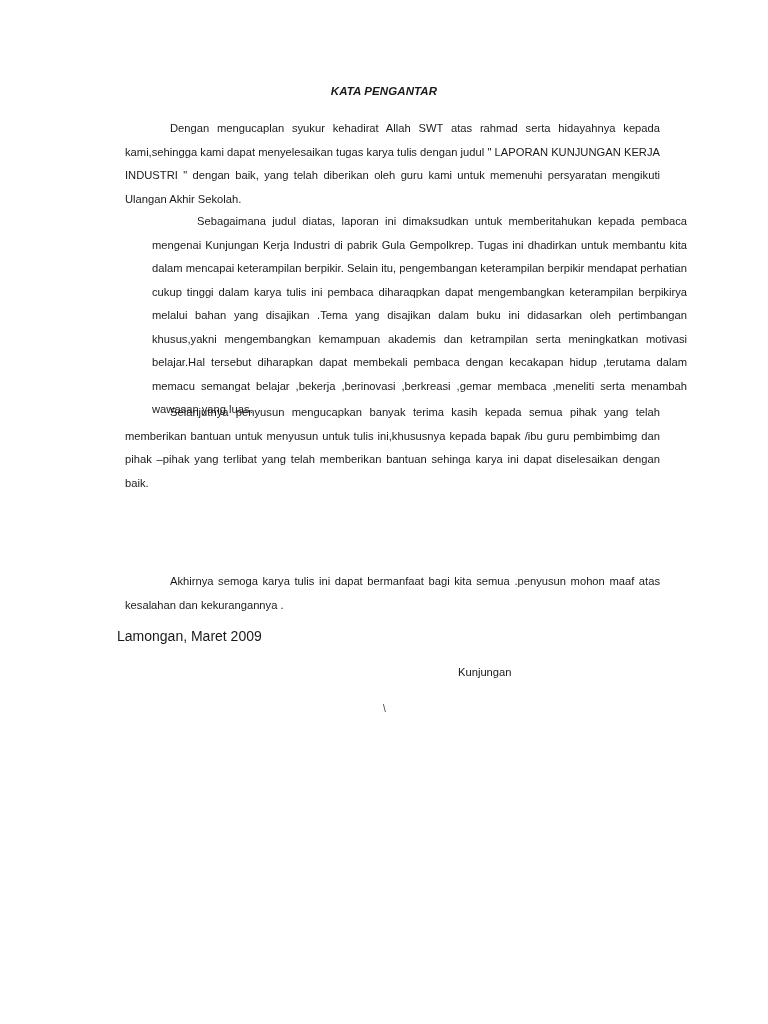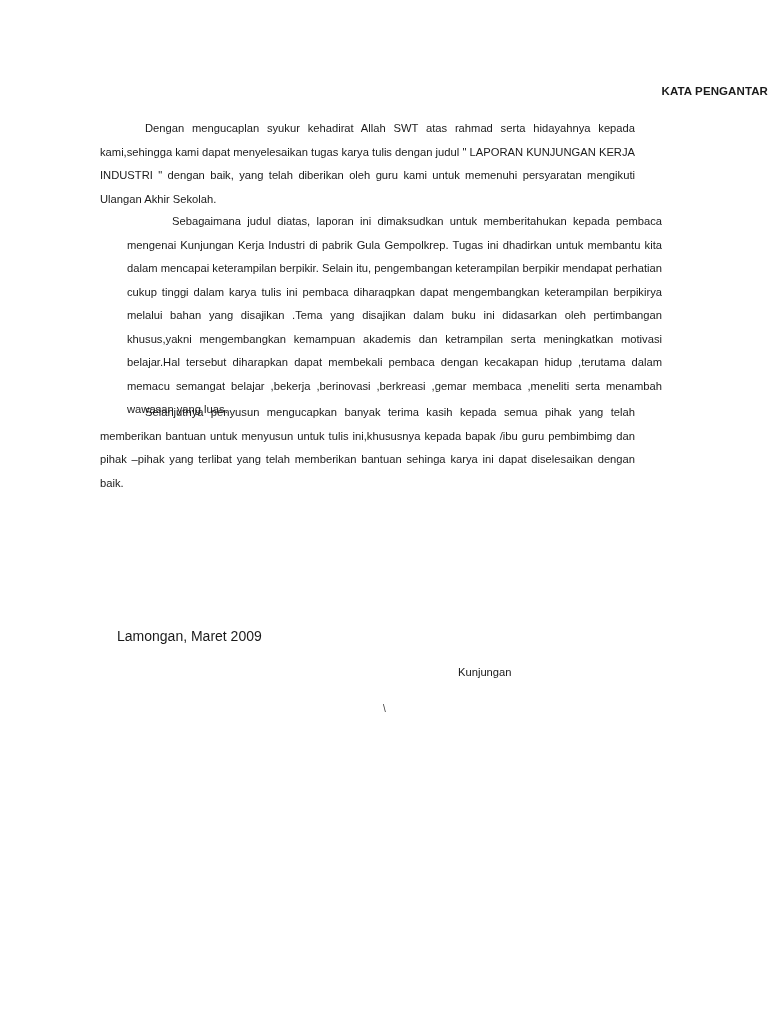--- a/index.html
+++ b/index.html
@@ -20,28 +20,29 @@
     left: 0; top: 0;
     width: 768px;
     height: 1024px;
     background: #ffffff;
   }
   .title {
     position: absolute;
     top: 85px;
     left: 0;
     width: 768px;
-    text-align: right;
+    text-align: center;
     font-weight: bold;
     font-size: 11.5px;
     letter-spacing: 0.1px;
+    font-style: italic;
   }
   .para {
     position: absolute;
-    left: 100px;
+    left: 125px;
     width: 535px;
     font-size: 11.2px;
     line-height: 23.5px;
     text-align: justify;
     text-indent: 45px;
     margin: 0;
   }
   .p1 { top: 117px; }
   .p2 { top: 210px; margin-left: 27px; }
   .p3 { top: 401px; }
@@ -69,17 +70,18 @@
 </style>
 </head>
 <body>
 
 <div class="page">
   <div class="title">KATA PENGANTAR</div>
 
   <p class="para p1">Dengan mengucaplan syukur kehadirat Allah SWT atas rahmad serta hidayahnya kepada kami,sehingga kami dapat menyelesaikan tugas karya tulis dengan judul " LAPORAN KUNJUNGAN KERJA INDUSTRI " dengan baik, yang telah diberikan oleh guru kami untuk memenuhi persyaratan mengikuti Ulangan Akhir Sekolah.</p>
   <p class="para p2">Sebagaimana judul diatas, laporan ini dimaksudkan untuk memberitahukan kepada pembaca mengenai Kunjungan Kerja Industri di pabrik Gula Gempolkrep. Tugas ini dhadirkan untuk membantu kita dalam mencapai keterampilan berpikir. Selain itu, pengembangan keterampilan berpikir mendapat perhatian cukup tinggi dalam karya tulis ini pembaca diharaqpkan dapat mengembangkan keterampilan berpikirya melalui bahan yang disajikan .Tema yang disajikan dalam buku ini didasarkan oleh pertimbangan khusus,yakni mengembangkan kemampuan akademis dan ketrampilan serta meningkatkan motivasi belajar.Hal tersebut diharapkan dapat membekali pembaca dengan kecakapan hidup ,terutama dalam memacu semangat belajar ,bekerja ,berinovasi ,berkreasi ,gemar membaca ,meneliti serta menambah wawasan yang luas.</p>
   <p class="para p3">Selanjutnya penyusun mengucapkan banyak terima kasih kepada semua pihak yang telah memberikan bantuan untuk menyusun untuk tulis ini,khususnya kepada bapak /ibu guru pembimbimg dan pihak –pihak yang terlibat yang telah memberikan bantuan sehinga karya ini dapat diselesaikan dengan baik.</p>
+  <p class="para p5">Akhirnya semoga karya tulis ini dapat bermanfaat bagi kita semua .penyusun mohon maaf atas kesalahan dan kekurangannya .</p>
 
   <div class="place-date">Lamongan, Maret 2009</div>
   <div class="signer">Kunjungan</div>
   <div class="stray-mark">\</div>
 </div>
 
 </body></html>

